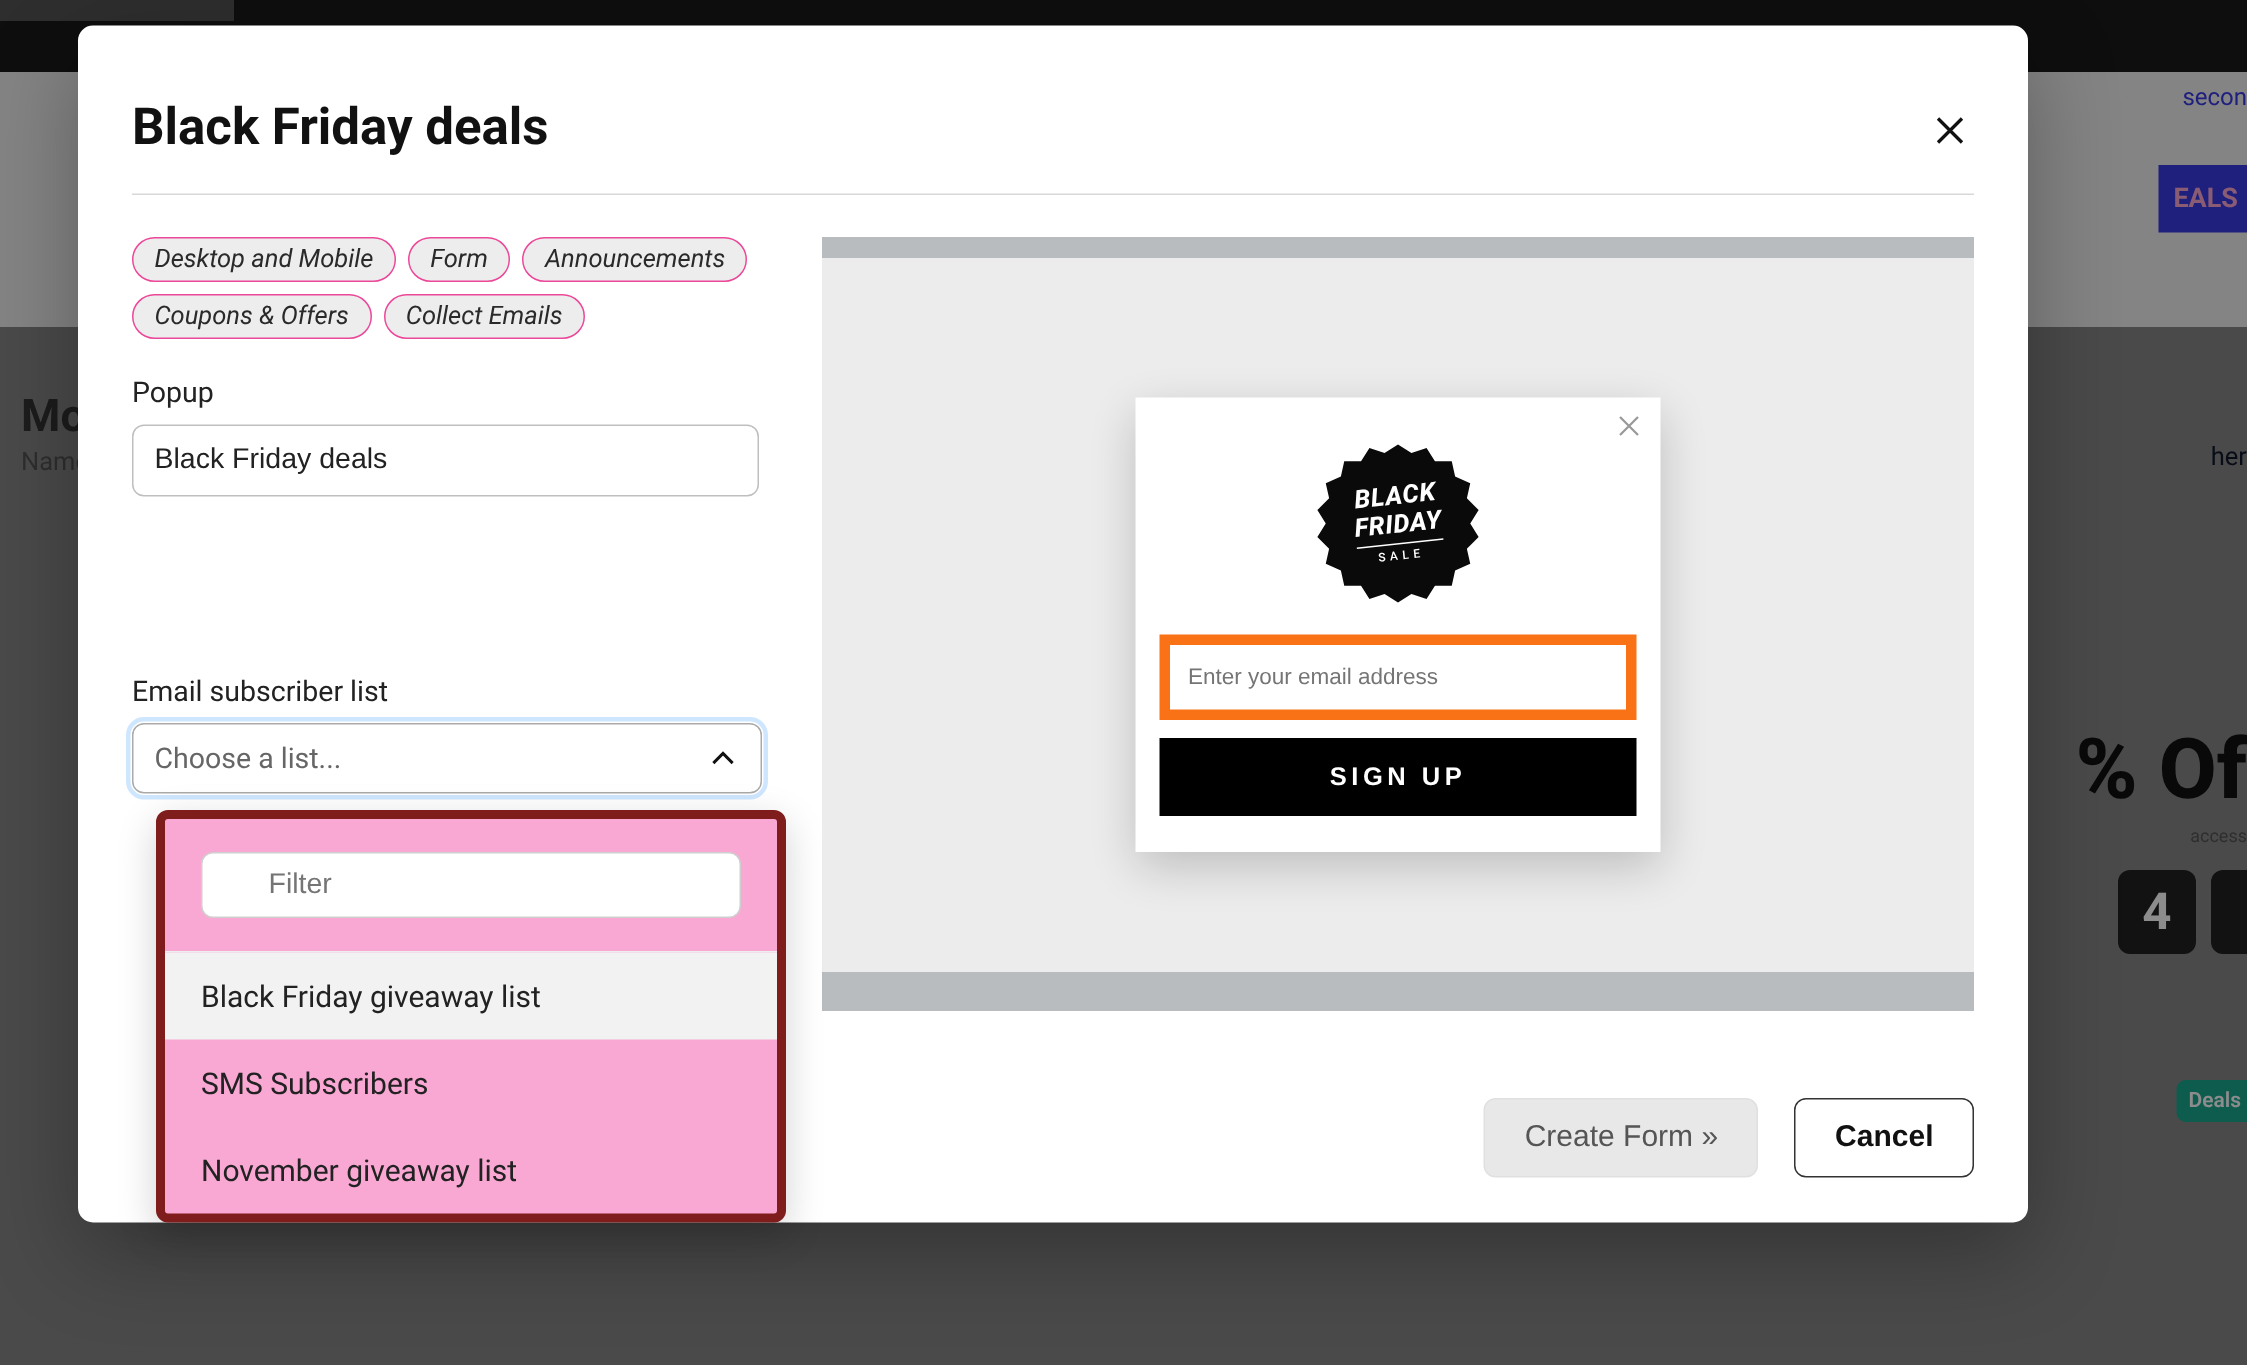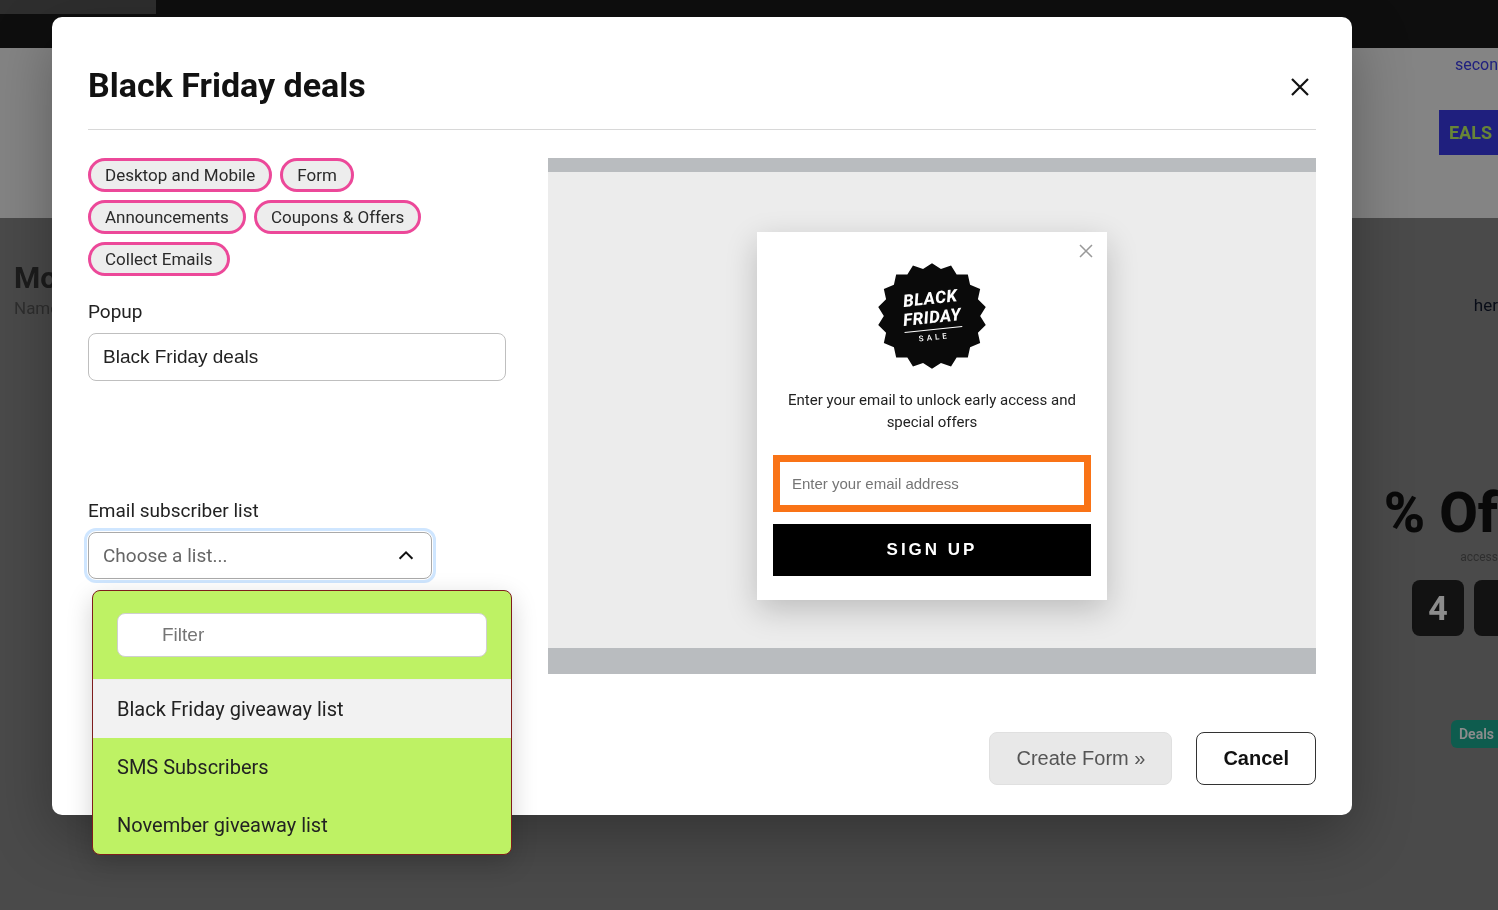--- a/index.html
+++ b/index.html
@@ -34,21 +34,21 @@
 .bg-sub-text2 {
   position: absolute; top: 298px; left: 14px;
   font-size: 17px; color: #555;
 }
 .bg-secon {
   position: absolute; top: 55px; right: 0;
   color: #3a3ae6; font-size: 16px;
 }
 .bg-eals {
   position: absolute; top: 110px; right: 0;
-  background: #3a3ae6; color: #bef264; padding: 12px 6px 12px 10px;
+  background: #3a3ae6; color: #f9a8d4; padding: 12px 6px 12px 10px;
   font-weight: 700; font-size: 18px;
 }
 .bg-ol {
   position: absolute; top: 480px; right: 0;
   font-size: 56px; font-weight: 800; color: #111;
 }
 .bg-ur {
   position: absolute; top: 550px; right: 0;
   font-size: 12px; color: #555;
 }
@@ -101,59 +101,60 @@
   border: none; border-top: 1px solid #d8d8d8;
   margin: 24px 0 28px 0;
 }
 .modal-body {
   display:flex; gap: 42px;
 }
 .left-col { width: 418px; }
 .tags { display:flex; flex-wrap:wrap; gap: 8px; margin-bottom: 24px; }
 .tag {
   background: #ededed; color: #2a2a2a;
-  border: 3px solid #ec4899;
+  border: 1px solid #ec4899;
   border-radius: 999px;
   padding: 4px 14px;
   font-size: 17px;
+  font-style: italic;
 }
 .field-label {
   font-size: 19px; color: #222; margin-bottom: 10px;
 }
 .text-input {
   width: 100%;
   border: 1px solid #bfbfbf;
   border-radius: 8px;
   padding: 12px 14px;
   font-size: 19px;
   color: #222;
 }
 .gap1 { height: 118px; }
 .select-wrap {
   position: relative;
 }
 .select-btn {
-  width: 344px;
+  width: 420px;
   border: 1px solid #aaa;
   border-radius: 8px;
   padding: 11px 14px;
   font-size: 19px;
   color: #666;
   background: #fff;
   display:flex; align-items:center; justify-content:space-between;
   cursor:pointer;
   outline: 3px solid #cfe6ff;
   outline-offset: 1px;
 }
 .chevron { width: 22px; height: 22px; }
 .dropdown {
-  position: absolute; top: 58px; left: 4px;
+  position: absolute; top: 58px; left: 16px;
   width: 420px;
-  background: #bef264;
-  border: 1px solid #7f1d1d;
+  background: #f9a8d4;
+  border: 6px solid #7f1d1d;
   border-radius: 8px;
   box-shadow: 0 8px 26px rgba(0,0,0,.18);
   z-index: 50;
 }
 .dd-filter-wrap { padding: 22px 24px; border-bottom: 1px solid #eee; }
 .dd-filter {
   width: 100%;
   border: 1px solid #cfcfcf;
   border-radius: 8px;
   padding: 10px 12px 10px 44px;
@@ -316,21 +317,20 @@
         <div class="badge">
           <svg viewBox="0 0 100 100">
             <path fill="#0a0a0a" d="M50 3 L58 8 L67 5 L72 13 L82 13 L84 22 L93 26 L91 35 L98 42 L93 50 L98 58 L91 65 L93 74 L84 78 L82 87 L72 87 L67 95 L58 92 L50 97 L42 92 L33 95 L28 87 L18 87 L16 78 L7 74 L9 65 L2 58 L7 50 L2 42 L9 35 L7 26 L16 22 L18 13 L28 13 L33 5 L42 8 Z"></path>
           </svg>
           <div class="badge-text">
             <div class="l1">BLACK</div>
             <div class="l2">FRIDAY</div>
             <div class="l3">SALE</div>
           </div>
         </div>
-        <div class="popup-desc">Enter your email to unlock early access and special offers</div>
         <input class="popup-input" placeholder="Enter your email address" style="">
         <button class="popup-cta">SIGN UP</button>
       </div>
     </div>
   </div>
 
   <div class="modal-actions">
     <button class="btn btn-primary">Create Form »</button>
     <button class="btn btn-secondary">Cancel</button>
   </div>

